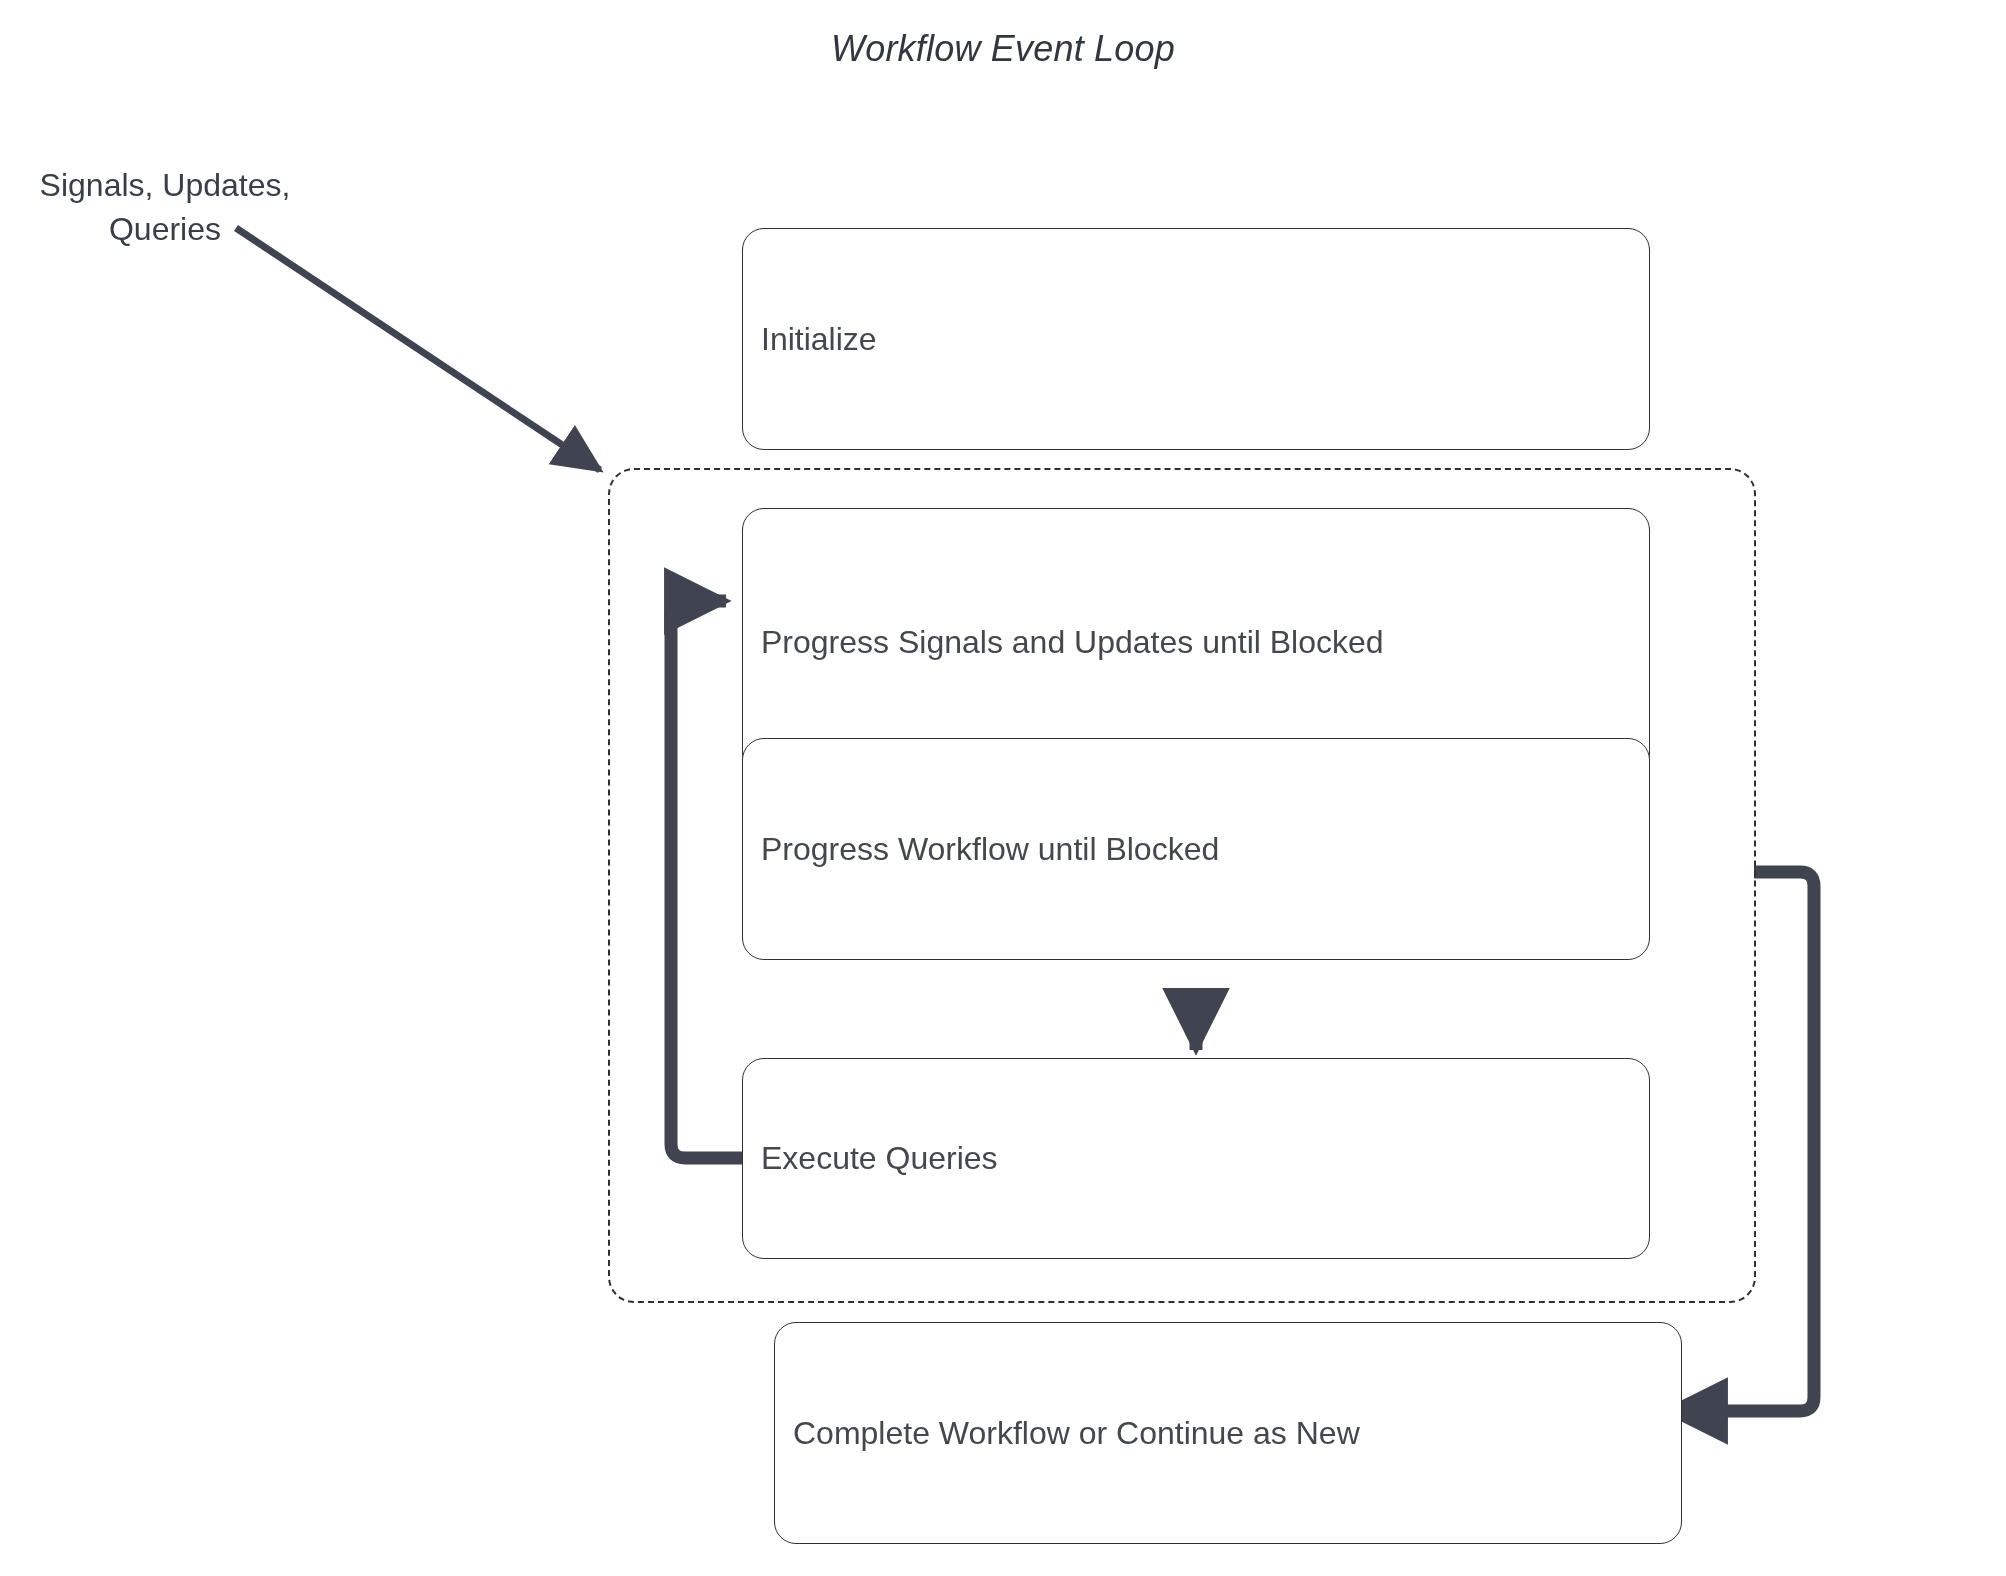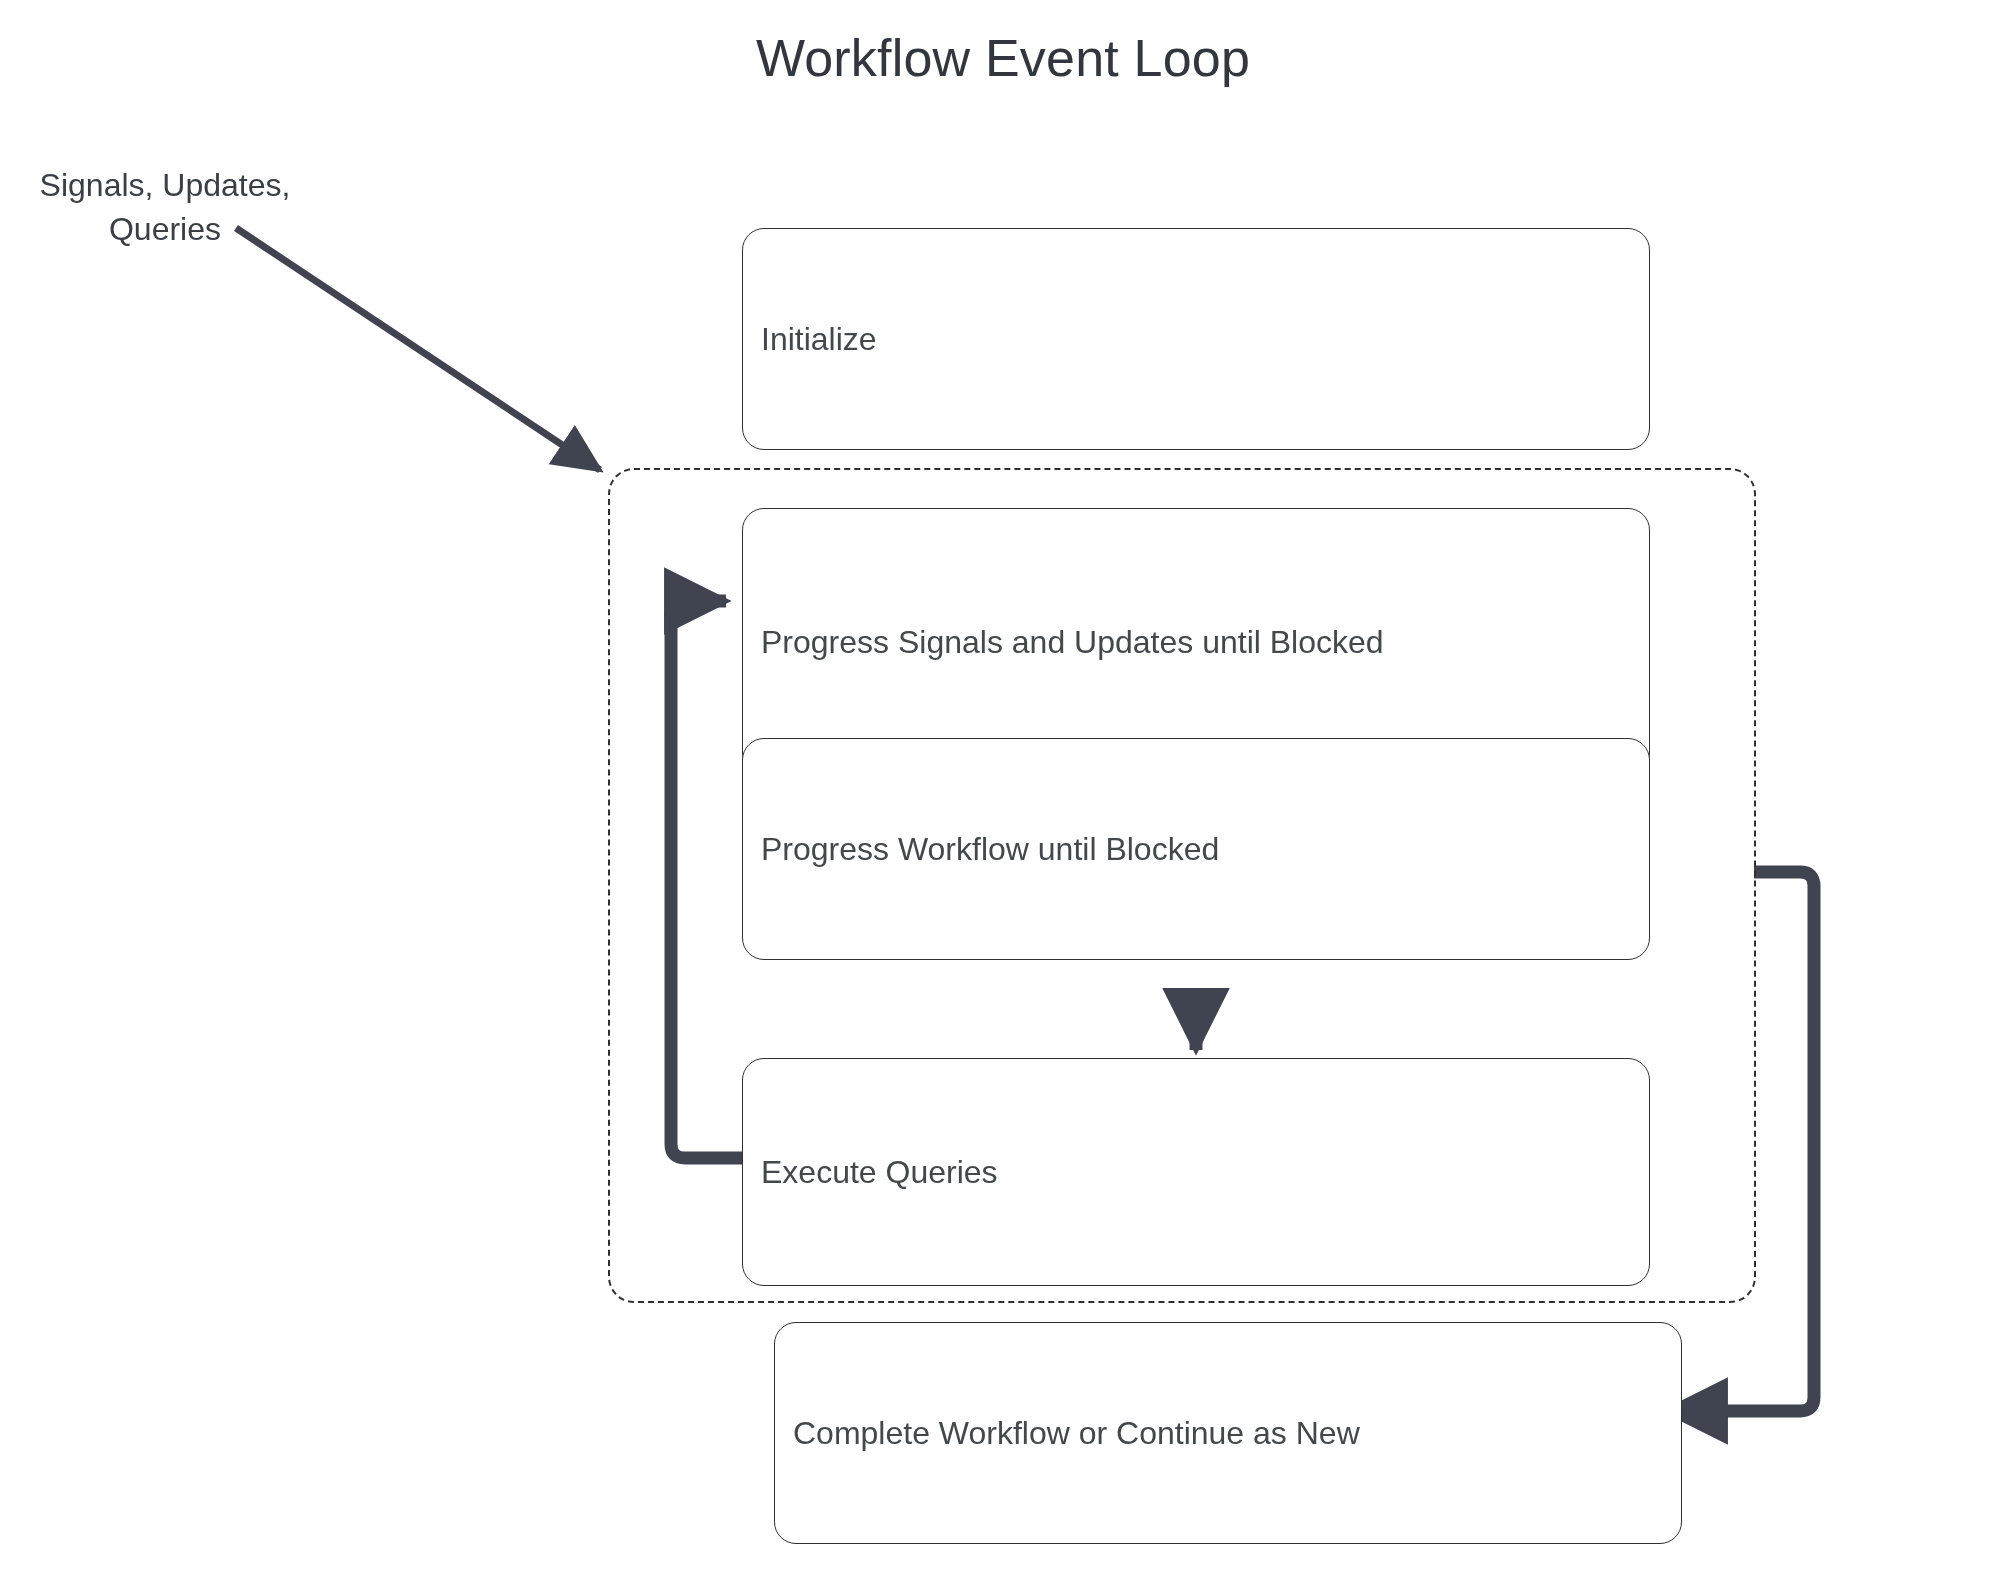--- a/index.html
+++ b/index.html
@@ -23,21 +23,22 @@
     top: 0;
     width: 2006px;
     height: 1576px;
   }
   .title {
     position: absolute;
     left: 0;
     top: 28px;
     width: 2006px;
     text-align: center;
-    font-size: 52px;
+    font-style: italic;
+    font-size: 36px;
     color: #32373f;
     letter-spacing: 0.2px;
   }
   .ext-label {
     position: absolute;
     left: 20px;
     top: 135px;
     width: 290px;
     text-align: center;
     font-size: 32px;
@@ -57,21 +58,21 @@
     font-size: 32px;
     text-align: center;
   }
   .node-label {
     display: block;
     padding: 0 18px;
   }
   #node-initialize   { left: 742px;  top: 228px;  width: 908px; height: 222px; }
   #node-progress-su  { left: 742px;  top: 508px;  width: 908px; height: 268px; }
   #node-progress-wf  { left: 742px;  top: 738px;  width: 908px; height: 222px; }
-  #node-execute-q    { left: 742px;  top: 1058px; width: 908px; height: 228px; }
+  #node-execute-q    { left: 742px;  top: 1058px; width: 908px; height: 201px; }
   #node-complete     { left: 742px;  top: 1322px; width: 908px; height: 222px; margin-left: 32px; }
   .loop-region {
     position: absolute;
     box-sizing: border-box;
     left: 608px;
     top: 468px;
     width: 1148px;
     height: 835px;
     border: 2.2px dashed #2f2f2f;
     border-radius: 26px;

